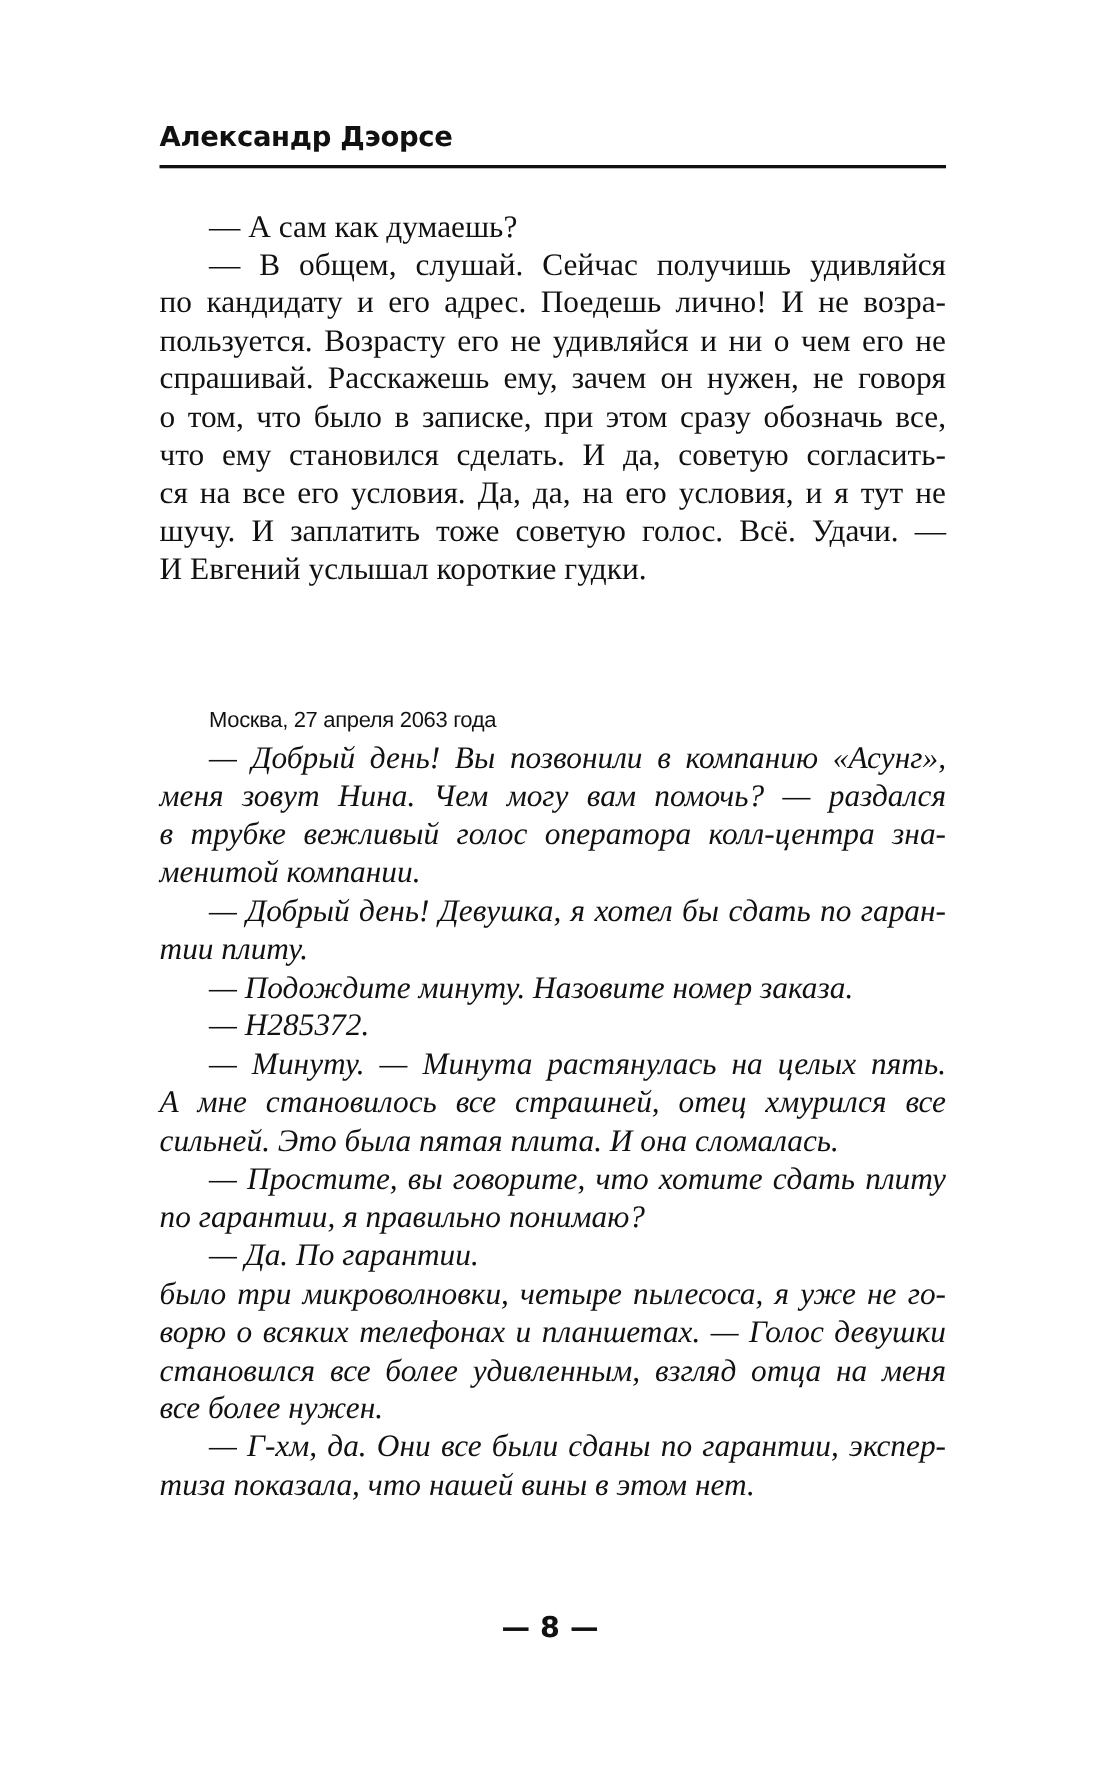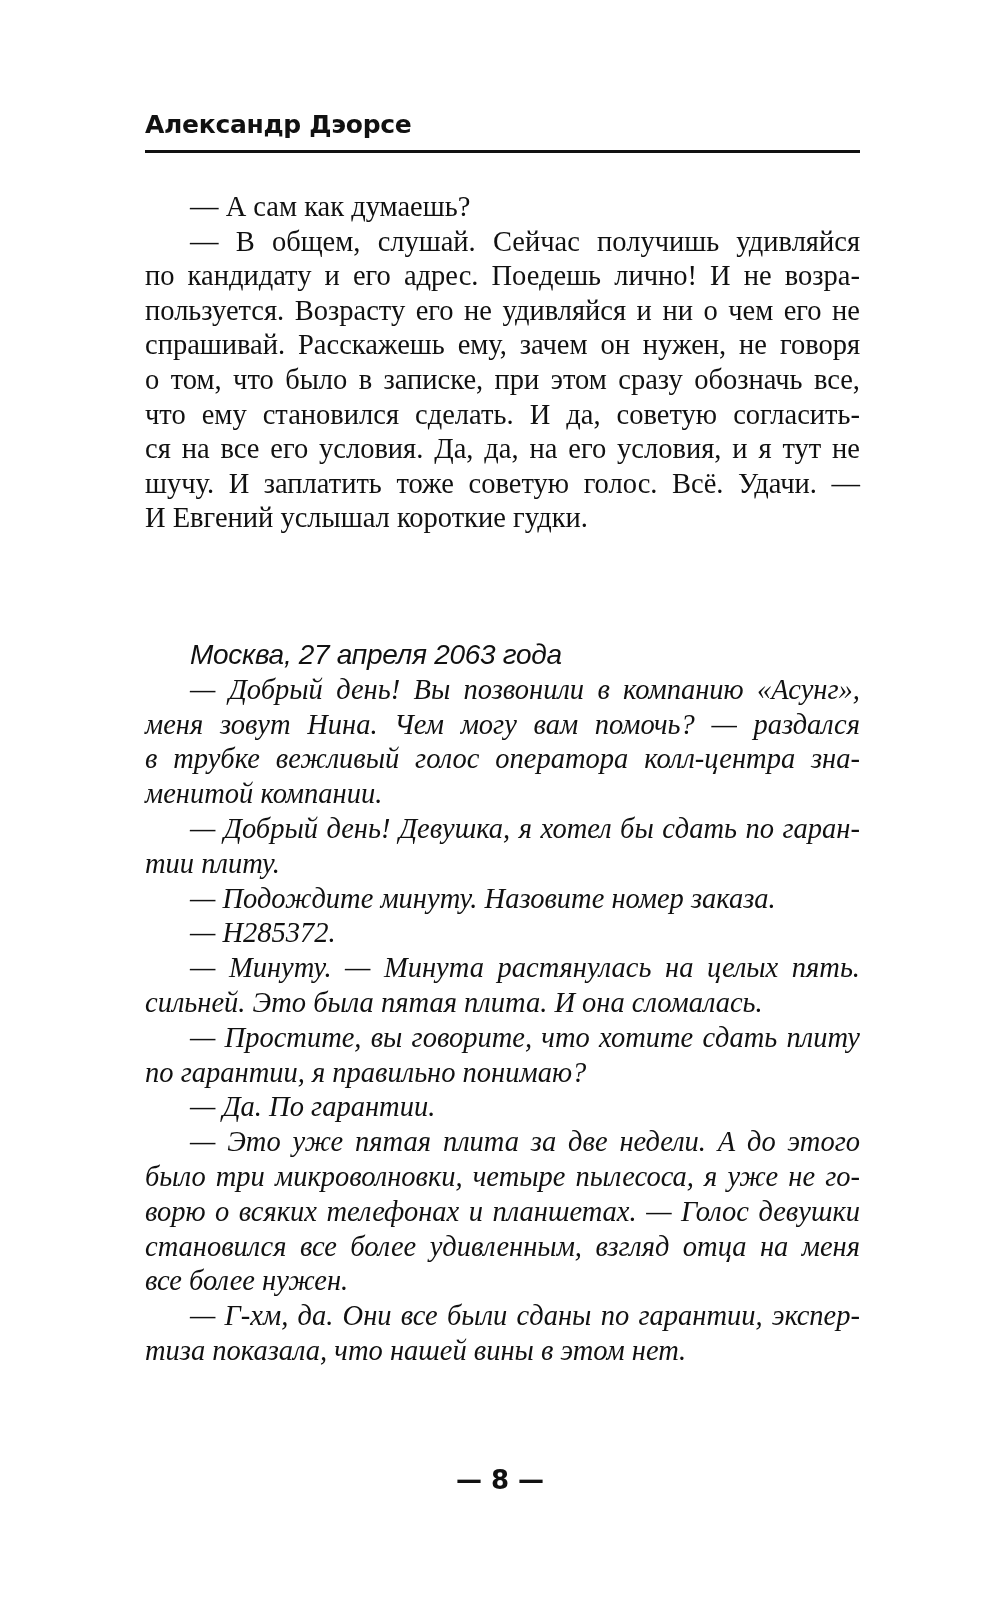--- a/index.html
+++ b/index.html
@@ -70,22 +70,21 @@
       top: 638px;
       font-family: "Liberation Serif", serif;
       font-size: 28.5px;
       line-height: 34.8px;
       color: #111111;
     }
     .dateline {
       display: block;
       padding-left: 45px;
       font-family: "Liberation Sans", sans-serif;
-      font-style: italic;
-      font-size: 28px;
+      font-size: 20px;
       height: 34.8px;
       line-height: 34.8px;
       letter-spacing: -0.3px;
     }
     .italic .line {
       font-style: italic;
       height: 34.8px;
     }
     .folio {
       position: absolute;
@@ -124,25 +123,25 @@
     <span class="dateline">Москва, 27 апреля 2063 года</span>
   <span class="line indent">— Добрый день! Вы позвонили в компанию «Асунг»,</span>
       <span class="line">меня зовут Нина. Чем могу вам помочь? — раздался</span>
       <span class="line">в трубке вежливый голос оператора колл-центра зна-</span>
       <span class="line last">менитой компании.</span>
       <span class="line indent">— Добрый день! Девушка, я хотел бы сдать по гаран-</span>
       <span class="line last">тии плиту.</span>
       <span class="line indent last">— Подождите минуту. Назовите номер заказа.</span>
       <span class="line indent last">— Н285372.</span>
       <span class="line indent">— Минуту. — Минута растянулась на целых пять.</span>
+      <span class="line">А мне становилось все страшней, отец хмурился все</span>
       <span class="line last">сильней. Это была пятая плита. И она сломалась.</span>
       <span class="line indent">— Простите, вы говорите, что хотите сдать плиту</span>
       <span class="line last">по гарантии, я правильно понимаю?</span>
       <span class="line indent last">— Да. По гарантии.</span>
-      <span class="line indent">— Это уже пятая плита за две недели. А до этого</span>
       <span class="line">было три микроволновки, четыре пылесоса, я уже не го-</span>
       <span class="line">ворю о всяких телефонах и планшетах. — Голос девушки</span>
       <span class="line">становился все более удивленным, взгляд отца на меня</span>
       <span class="line last">все более нужен.</span>
       <span class="line indent">— Г-хм, да. Они все были сданы по гарантии, экспер-</span>
       <span class="line last">тиза показала, что нашей вины в этом нет.</span>
     </div>
 
   <div class="folio">— 8 —</div>
 

